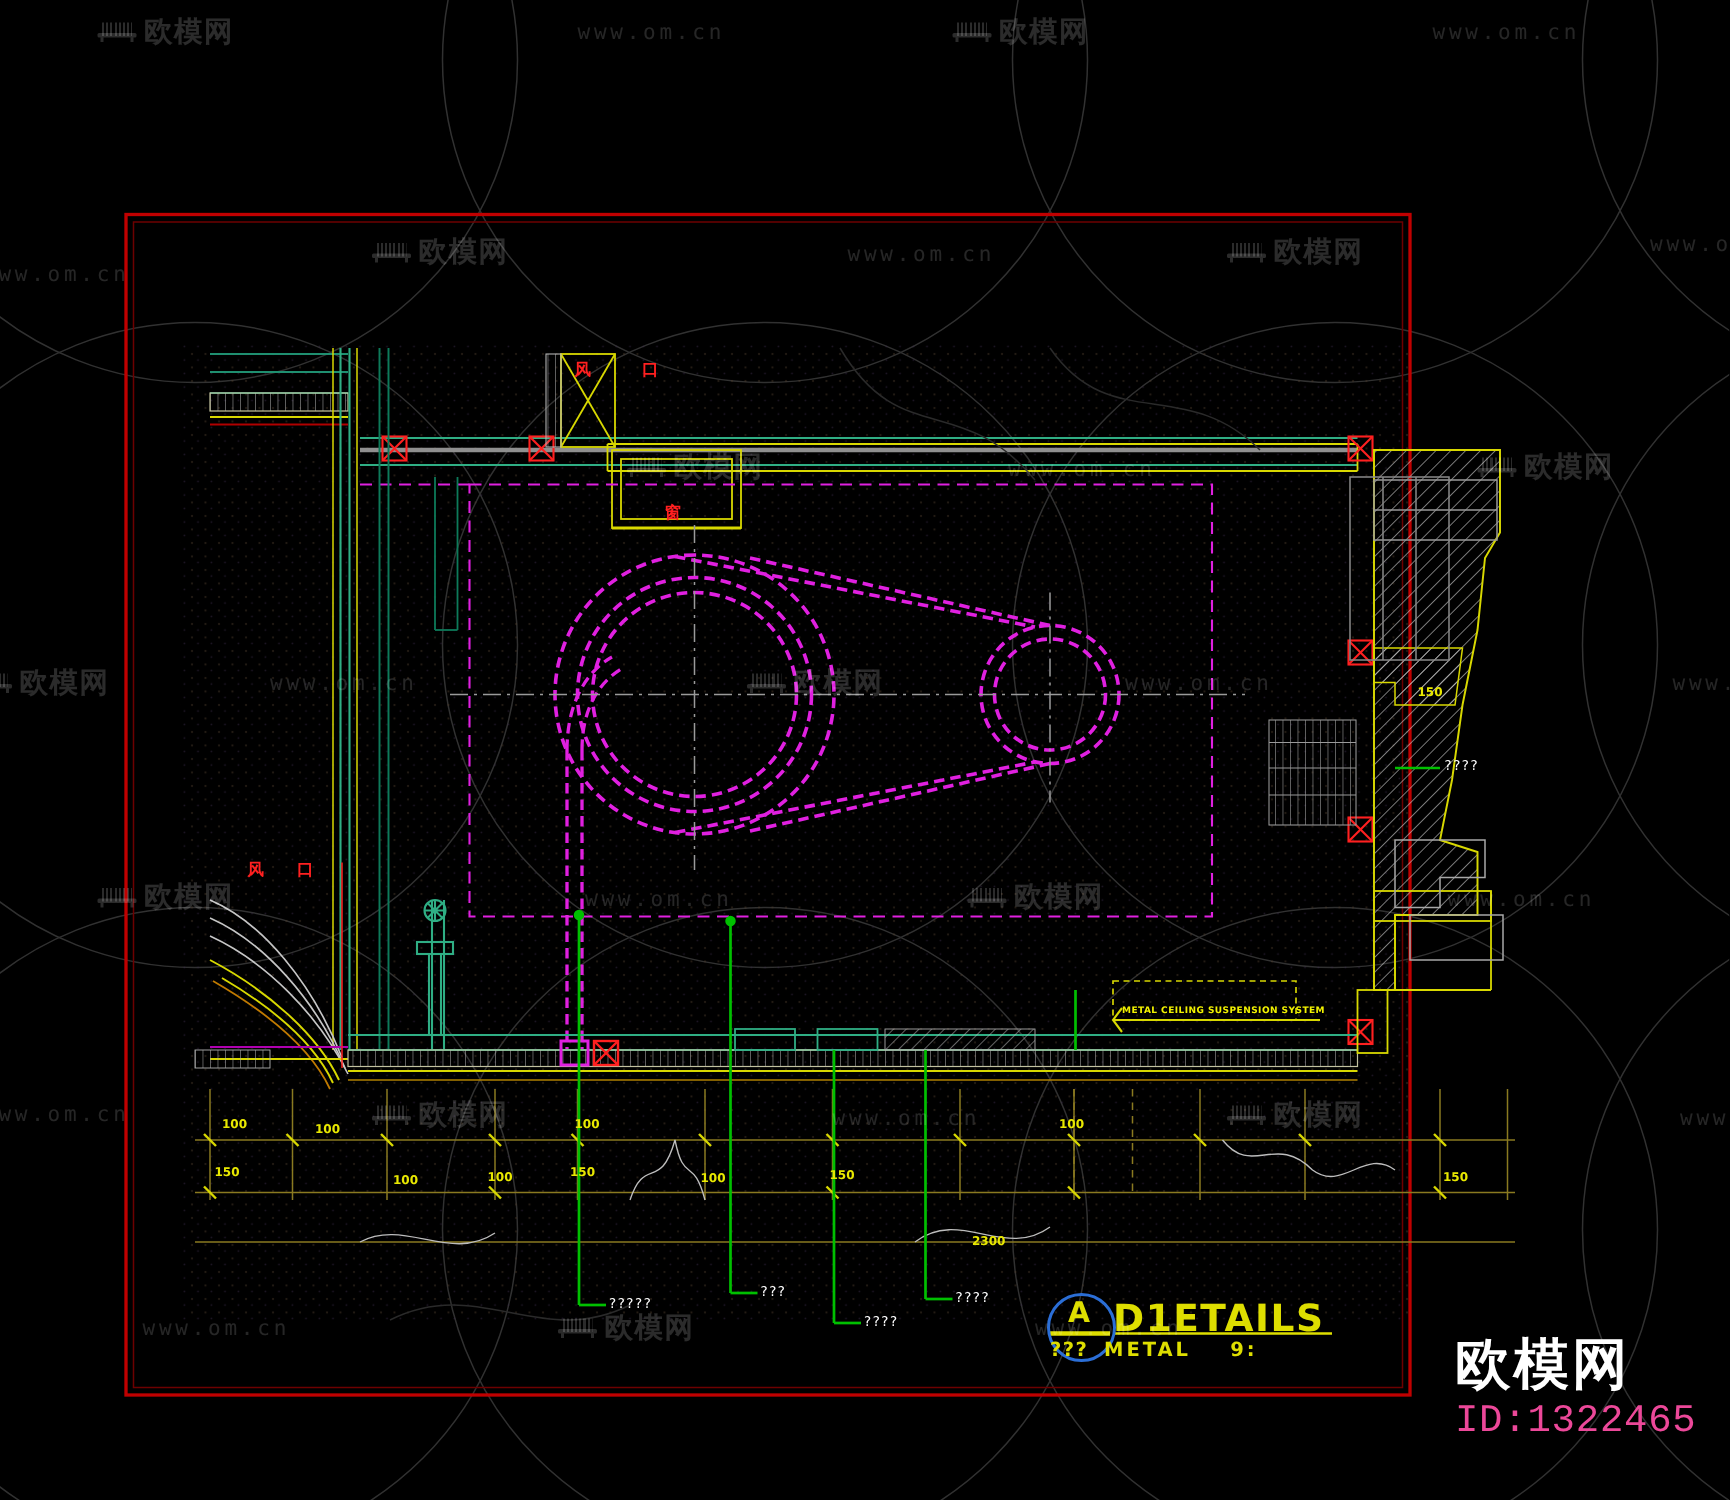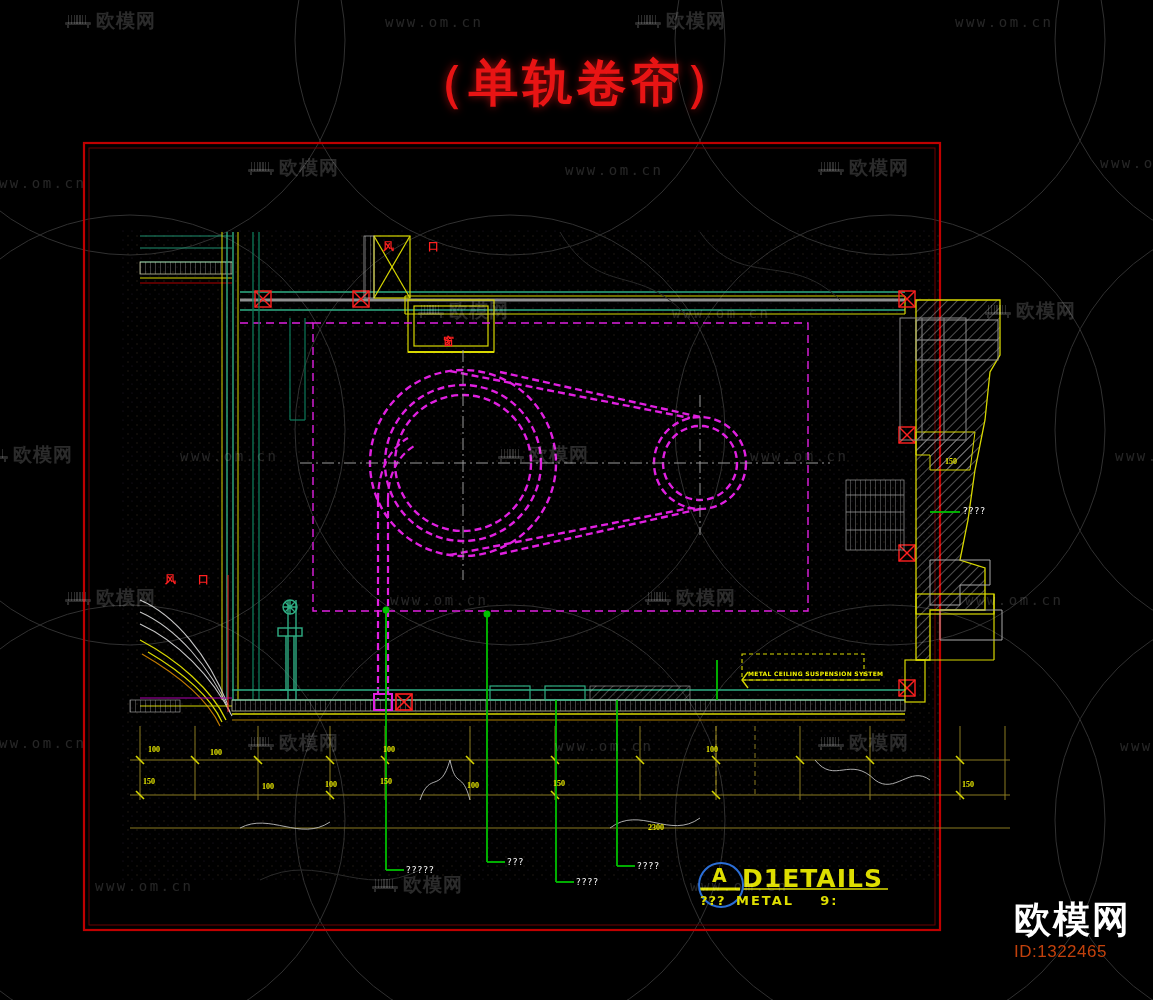--- a/index.html
+++ b/index.html
@@ -19,27 +19,27 @@
   .wm .sofa i.b4{left:22px;top:11px;width:2px;height:3px;}
   .wmtxt{position:absolute;color:rgba(255,255,255,.15);font-size:14px;
       letter-spacing:2.5px;white-space:nowrap;pointer-events:none;
       font-family:"DejaVu Sans Mono","Liberation Mono",monospace;}
   #title{position:absolute;left:0;right:0;top:50px;text-align:center;
       color:#e81414;font-size:50px;font-weight:700;letter-spacing:4px;
       text-shadow:0 0 9px rgba(232,20,20,.65);
       font-family:"DejaVu Sans","Liberation Sans",sans-serif;}
   #brandwm{position:absolute;right:22px;bottom:38px;text-align:left;pointer-events:none;}
   #brandwm .big{color:#fff;font-size:37px;font-weight:700;letter-spacing:2px;line-height:1.05;}
-  #brandwm .idl{color:#c2410c;font-size:17px;letter-spacing:.5px;margin-top:2px;
-      font-family:Liberation Sans, sans-serif;}
+  #brandwm .idl{color:#ec4899;font-size:26px;letter-spacing:.5px;margin-top:2px;
+      font-family:Liberation Mono, monospace;}
   .cad-note{position:absolute;color:#f2f200;white-space:nowrap;pointer-events:none;}
   .q-note{position:absolute;color:#fff;font-size:9px;letter-spacing:1px;
       white-space:nowrap;pointer-events:none;}
   .dim{position:absolute;color:#e8e800;font-size:8px;font-weight:700;
-      white-space:nowrap;pointer-events:none;font-family:Liberation Serif, serif;}
+      white-space:nowrap;pointer-events:none;}
   #detailtitle{position:absolute;left:742px;top:864px;color:#dede00;
       font-size:25px;font-weight:700;letter-spacing:1px;}
   #detailsub{position:absolute;left:736px;top:893px;color:#dede00;
       font-size:13px;font-weight:700;letter-spacing:2px;}
   #detailno{position:absolute;left:700px;top:893px;color:#dede00;
       font-size:13px;font-weight:700;letter-spacing:1px;}
   #detbubble{position:absolute;left:698px;top:862px;width:46px;height:46px;
       border:2px solid #2b6ed6;border-radius:50%;box-sizing:border-box;}
   #detbubbleA{position:absolute;left:712px;top:864px;color:#dede00;
       font-size:19px;font-weight:700;}
@@ -362,21 +362,20 @@
     <line x1="742" y1="889" x2="888" y2="889" stroke="#dede00" stroke-width="1.6"></line>
     <line x1="700" y1="889" x2="740" y2="889" stroke="#dede00" stroke-width="3"></line>
 
     <g stroke="#2a2a2a" stroke-width="1" fill="none">
       <path d="M 560 232 C 600 300 640 260 690 320"></path>
       <path d="M 700 232 C 740 290 790 250 840 300"></path>
       <path d="M 260 880 C 320 850 360 900 420 870"></path>
     </g>
   </svg>
 
-  <div id="title">（单轨卷帘）</div>
 
   <div id="detbubble"></div>
   <div id="detbubbleA">A</div>
   <div id="detailtitle">D1ETAILS</div>
   <div id="detailno">???</div>
   <div id="detailsub">
     <span>METAL</span>
     &nbsp;&nbsp;
     <span>9:</span>
   </div>

